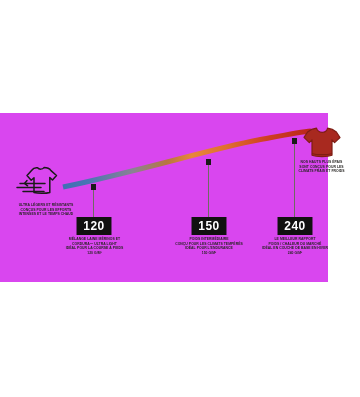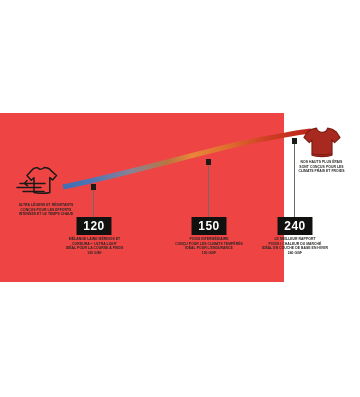--- a/index.html
+++ b/index.html
@@ -14,23 +14,23 @@
     overflow: hidden;
     font-family: "Liberation Sans", sans-serif;
     -webkit-font-smoothing: none;
   }
 
   
   #panel {
     position: absolute;
     left: 0;
     top: 113px;
-    width: 284px;
+    width: 328px;
     height: 169px;
-    background: #ef4444;
+    background: #d946ef;
   }
 
   
   #curve-wrap {
     position: absolute;
     left: 0;
     top: 0;
     width: 360px;
     height: 169px;
     pointer-events: none;

